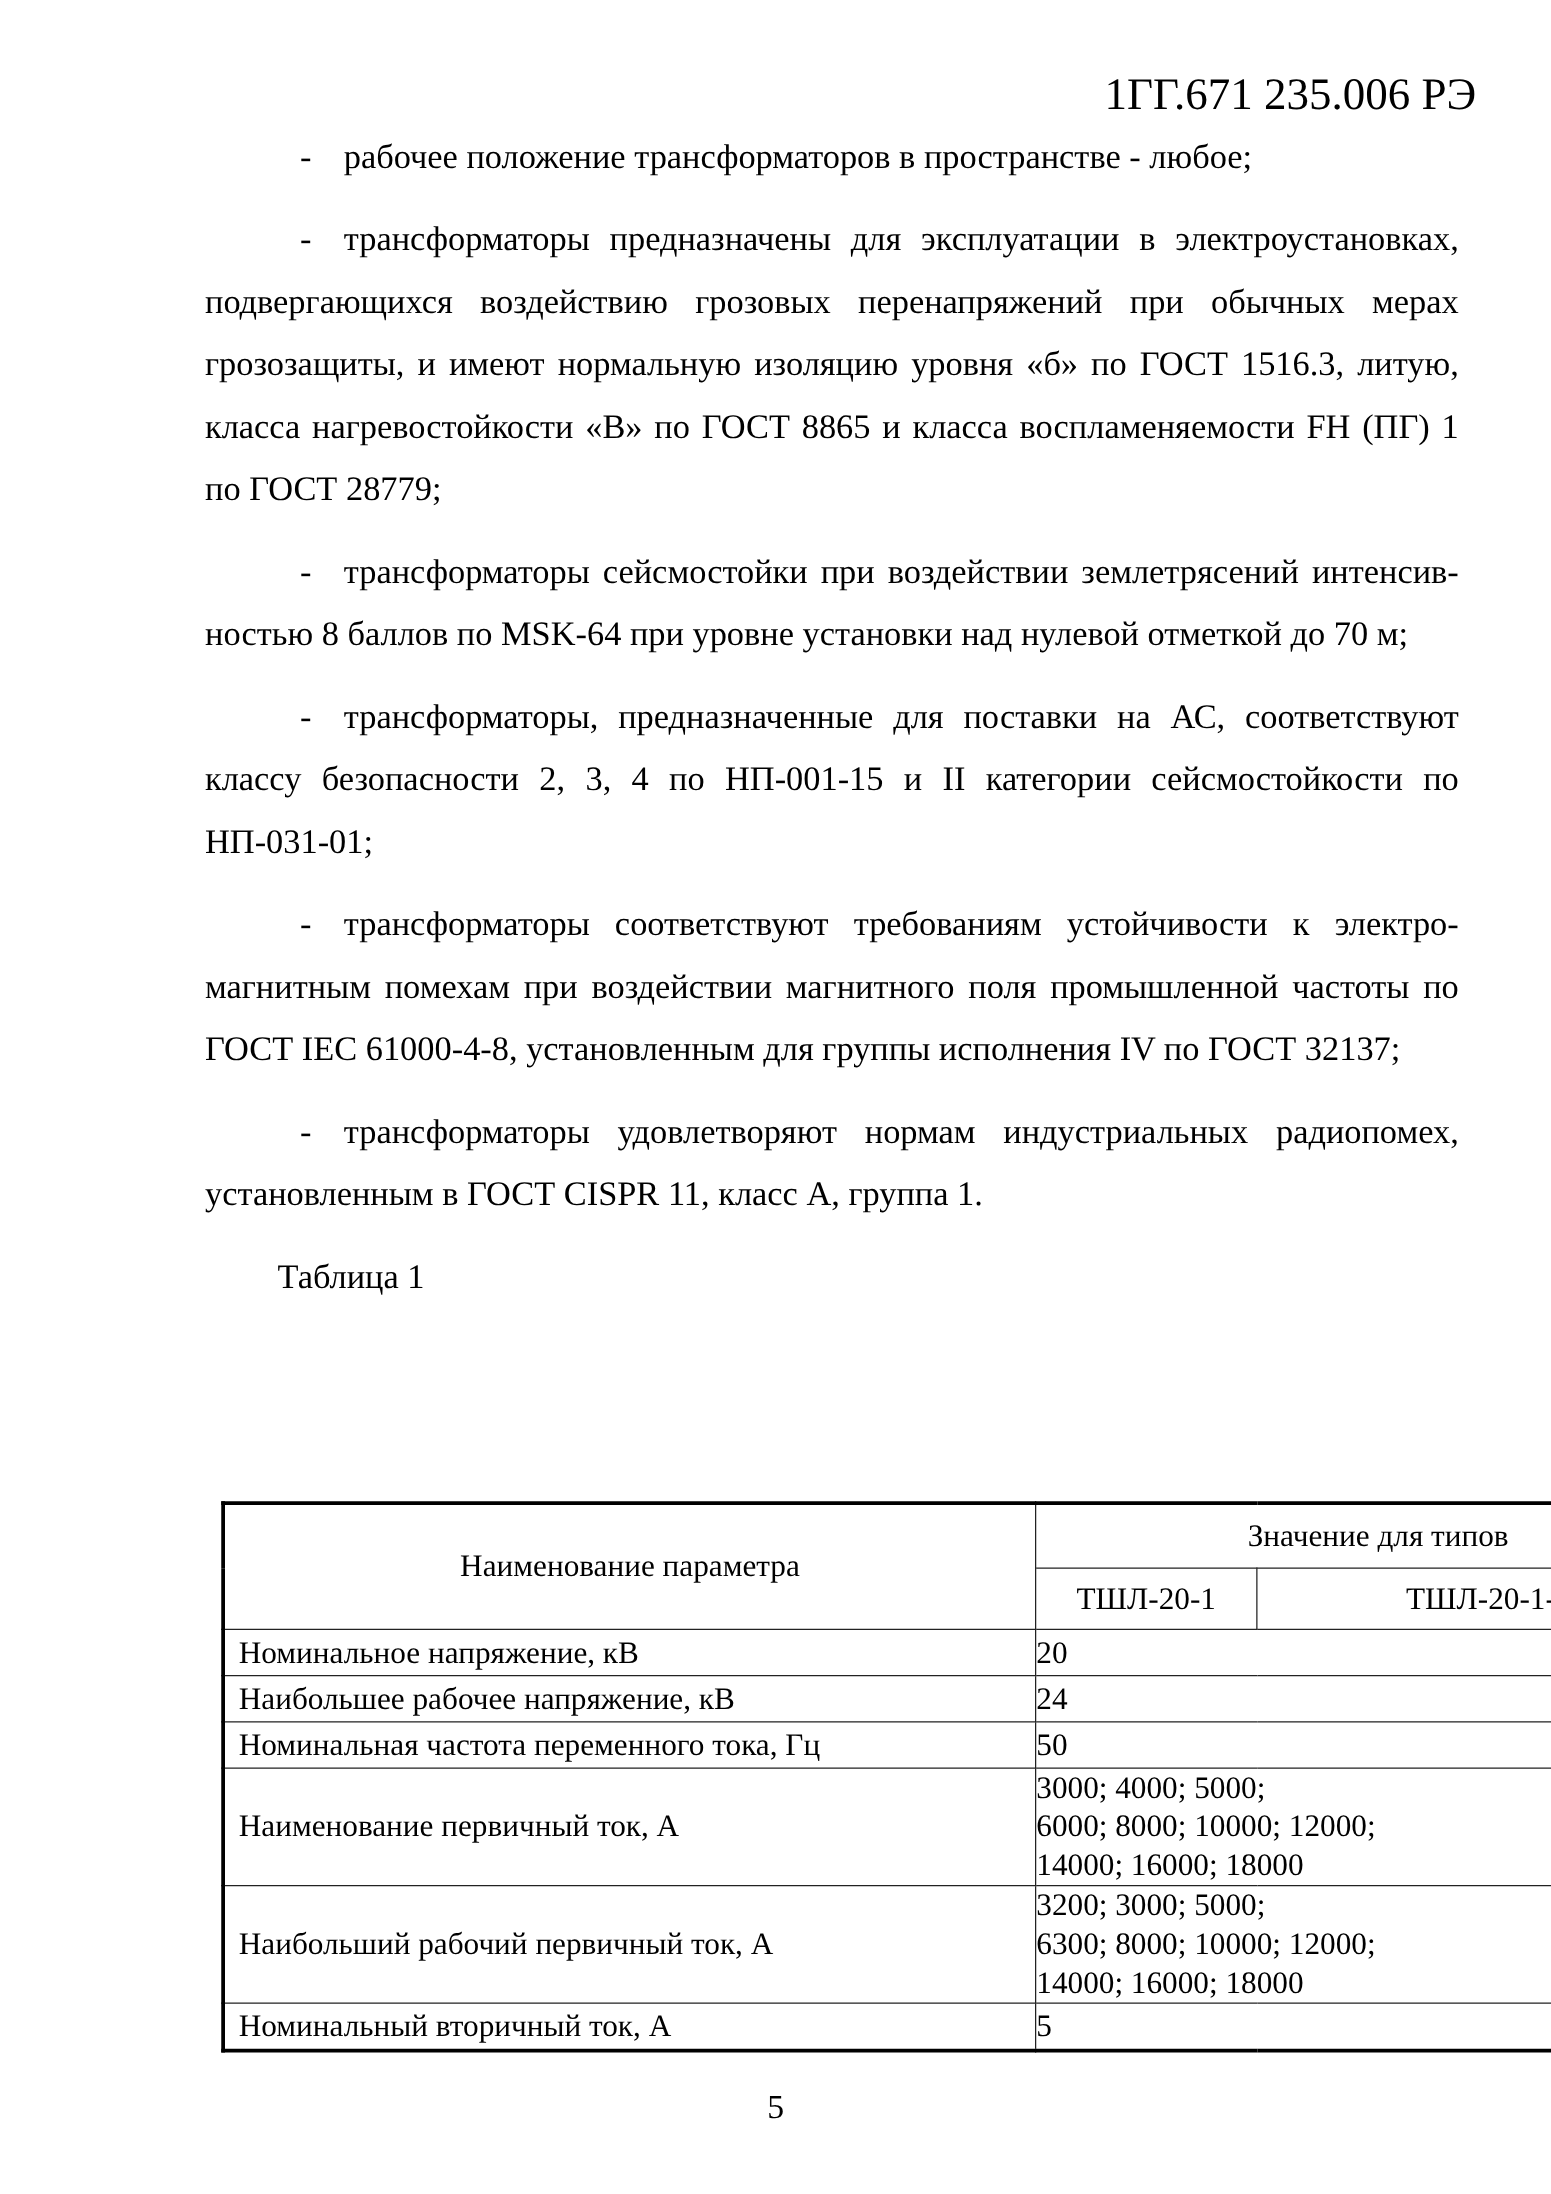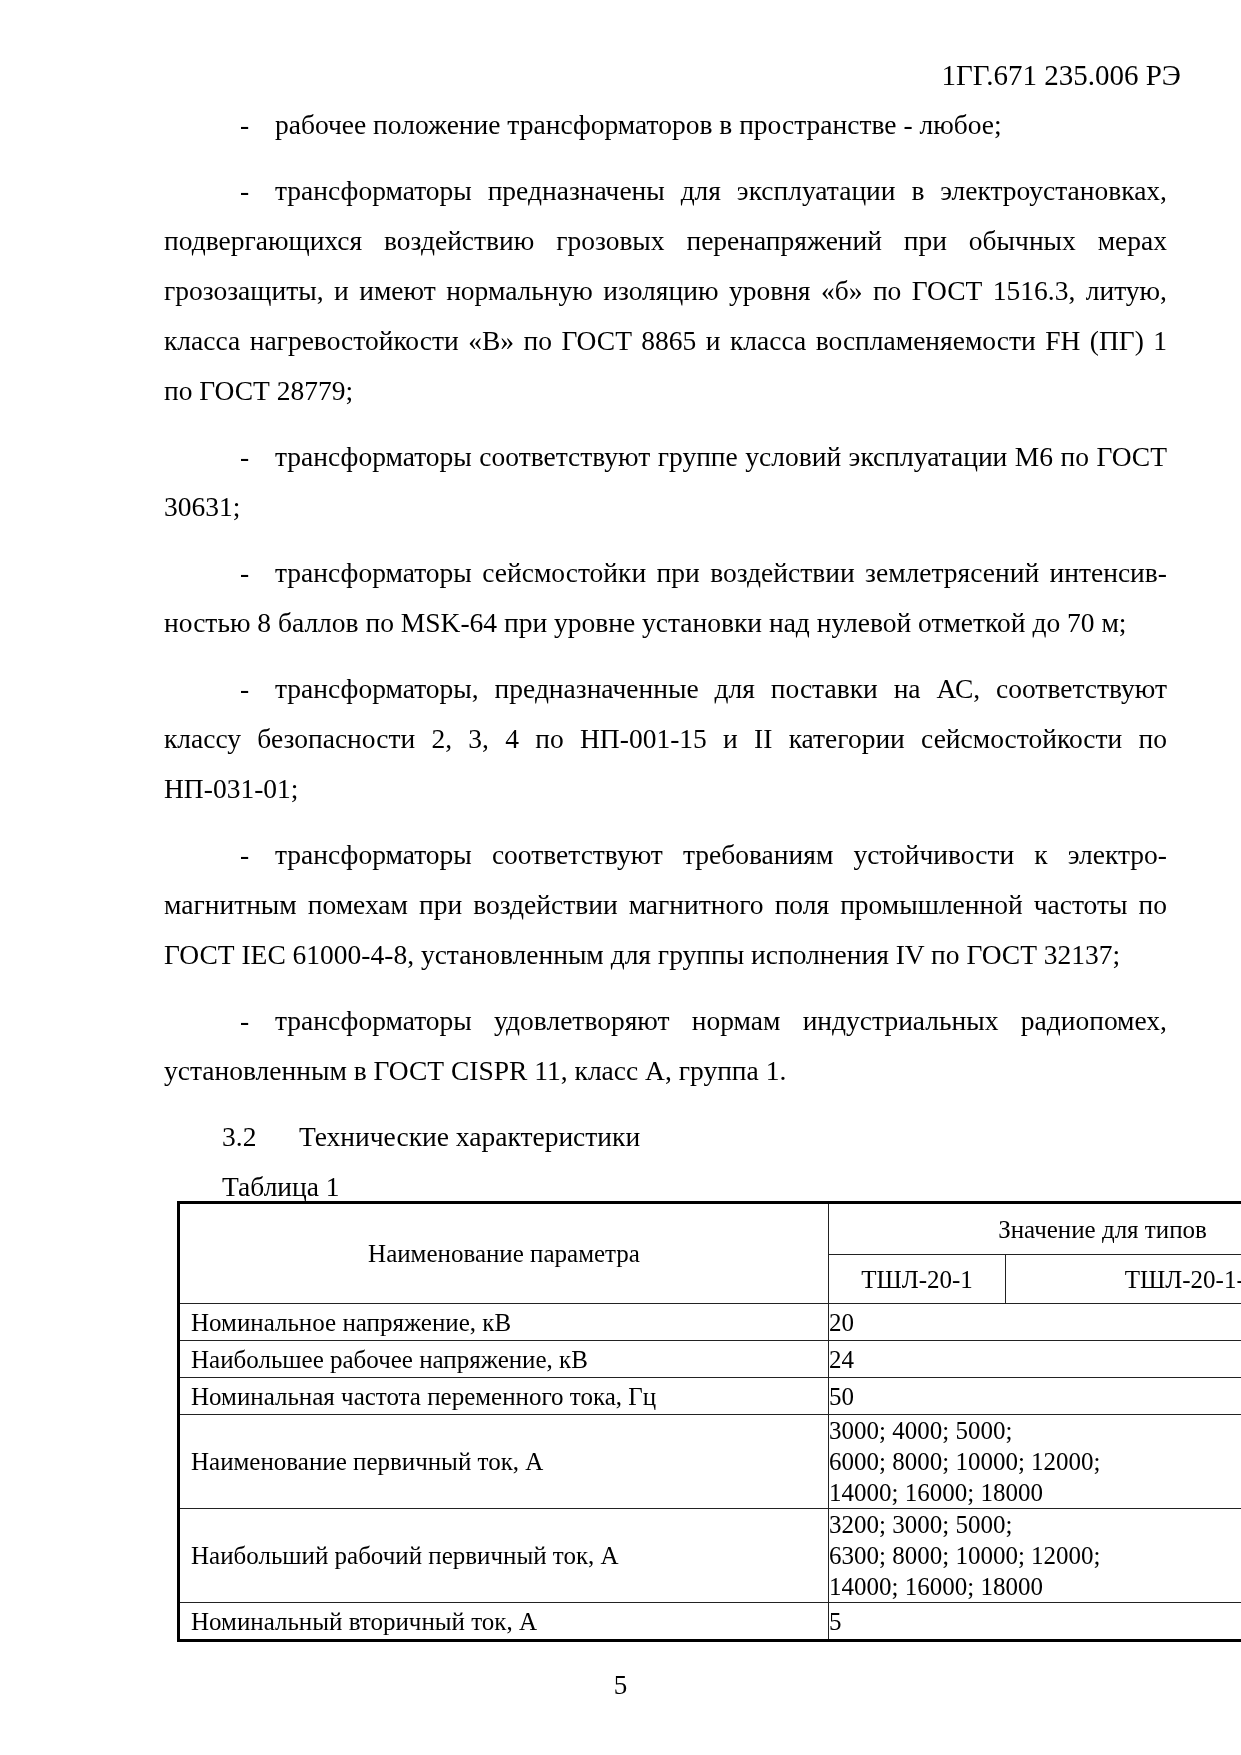--- a/index.html
+++ b/index.html
@@ -3,21 +3,21 @@
 <meta charset="utf-8">
 <style>
   html, body { margin: 0; padding: 0; background: #ffffff; }
   body {
     width: 1241px; height: 1755px; position: relative; overflow: hidden;
     font-family: "Liberation Serif", "DejaVu Serif", serif;
     color: #000;
   }
   .doc-code {
     position: absolute; top: 58px; right: 60px;
-    font-size: 29px; line-height: 34px; text-align: right;
+    font-size: 36px; line-height: 34px; text-align: right;
   }
   .body-text {
     position: absolute; left: 148px; top: 84px; width: 1035px;
     font-size: 27.5px; line-height: 50px;
   }
   .para {
     margin: 16px; text-align: justify; text-align-last: left;
     text-indent: 76px;
   }
   .para .dash { display: inline-block; width: 35px; text-indent: 0; }
@@ -51,27 +51,25 @@
   }
 </style>
 </head>
 <body>
 
 <div class="doc-code">1ГГ.671 235.006 РЭ</div>
 
 <div class="body-text">
   <p class="para"><span class="dash">-</span><span>рабочее положение трансформаторов в пространстве - любое;</span></p>
   <p class="para"><span class="dash">-</span><span>трансформаторы предназначены для эксплуатации в электроустановках, подвергающихся воздействию грозовых перенапряжений при обычных мерах грозозащиты, и имеют нормальную изоляцию уровня «б» по ГОСТ 1516.3, литую, класса нагревостойкости «В» по ГОСТ 8865 и класса воспламеняемости FH (ПГ) 1 по ГОСТ 28779;</span></p>
-  <p class="para"><span class="dash">-</span><span>трансформаторы соответствуют группе условий эксплуатации М6 по ГОСТ 30631;</span></p>
   <p class="para"><span class="dash">-</span><span>трансформаторы сейсмостойки при воздействии землетрясений интенсив­ностью 8 баллов по MSK-64 при уровне установки над нулевой отметкой до 70 м;</span></p>
   <p class="para"><span class="dash">-</span><span>трансформаторы, предназначенные для поставки на АС, соответствуют классу безопасности 2, 3, 4 по НП-001-15 и II категории сейсмостойкости по НП-031-01;</span></p>
   <p class="para"><span class="dash">-</span><span>трансформаторы соответствуют требованиям устойчивости к электро­магнитным помехам при воздействии магнитного поля промышленной частоты по ГОСТ IEC 61000-4-8, установленным для группы исполнения IV по ГОСТ 32137;</span></p>
   <p class="para"><span class="dash">-</span><span>трансформаторы удовлетворяют нормам индустриальных радиопомех, установленным в ГОСТ CISPR 11, класс А, группа 1.</span></p>
 
-  <p class="heading-line"><span class="num">3.2</span><span>Технические характеристики</span></p>
   <p class="table-caption">Таблица 1</p>
 </div>
 
 <table class="spec">
   <colgroup>
     <col class="col-name">
     <col class="col-a">
     <col>
   </colgroup>
   <tbody>

